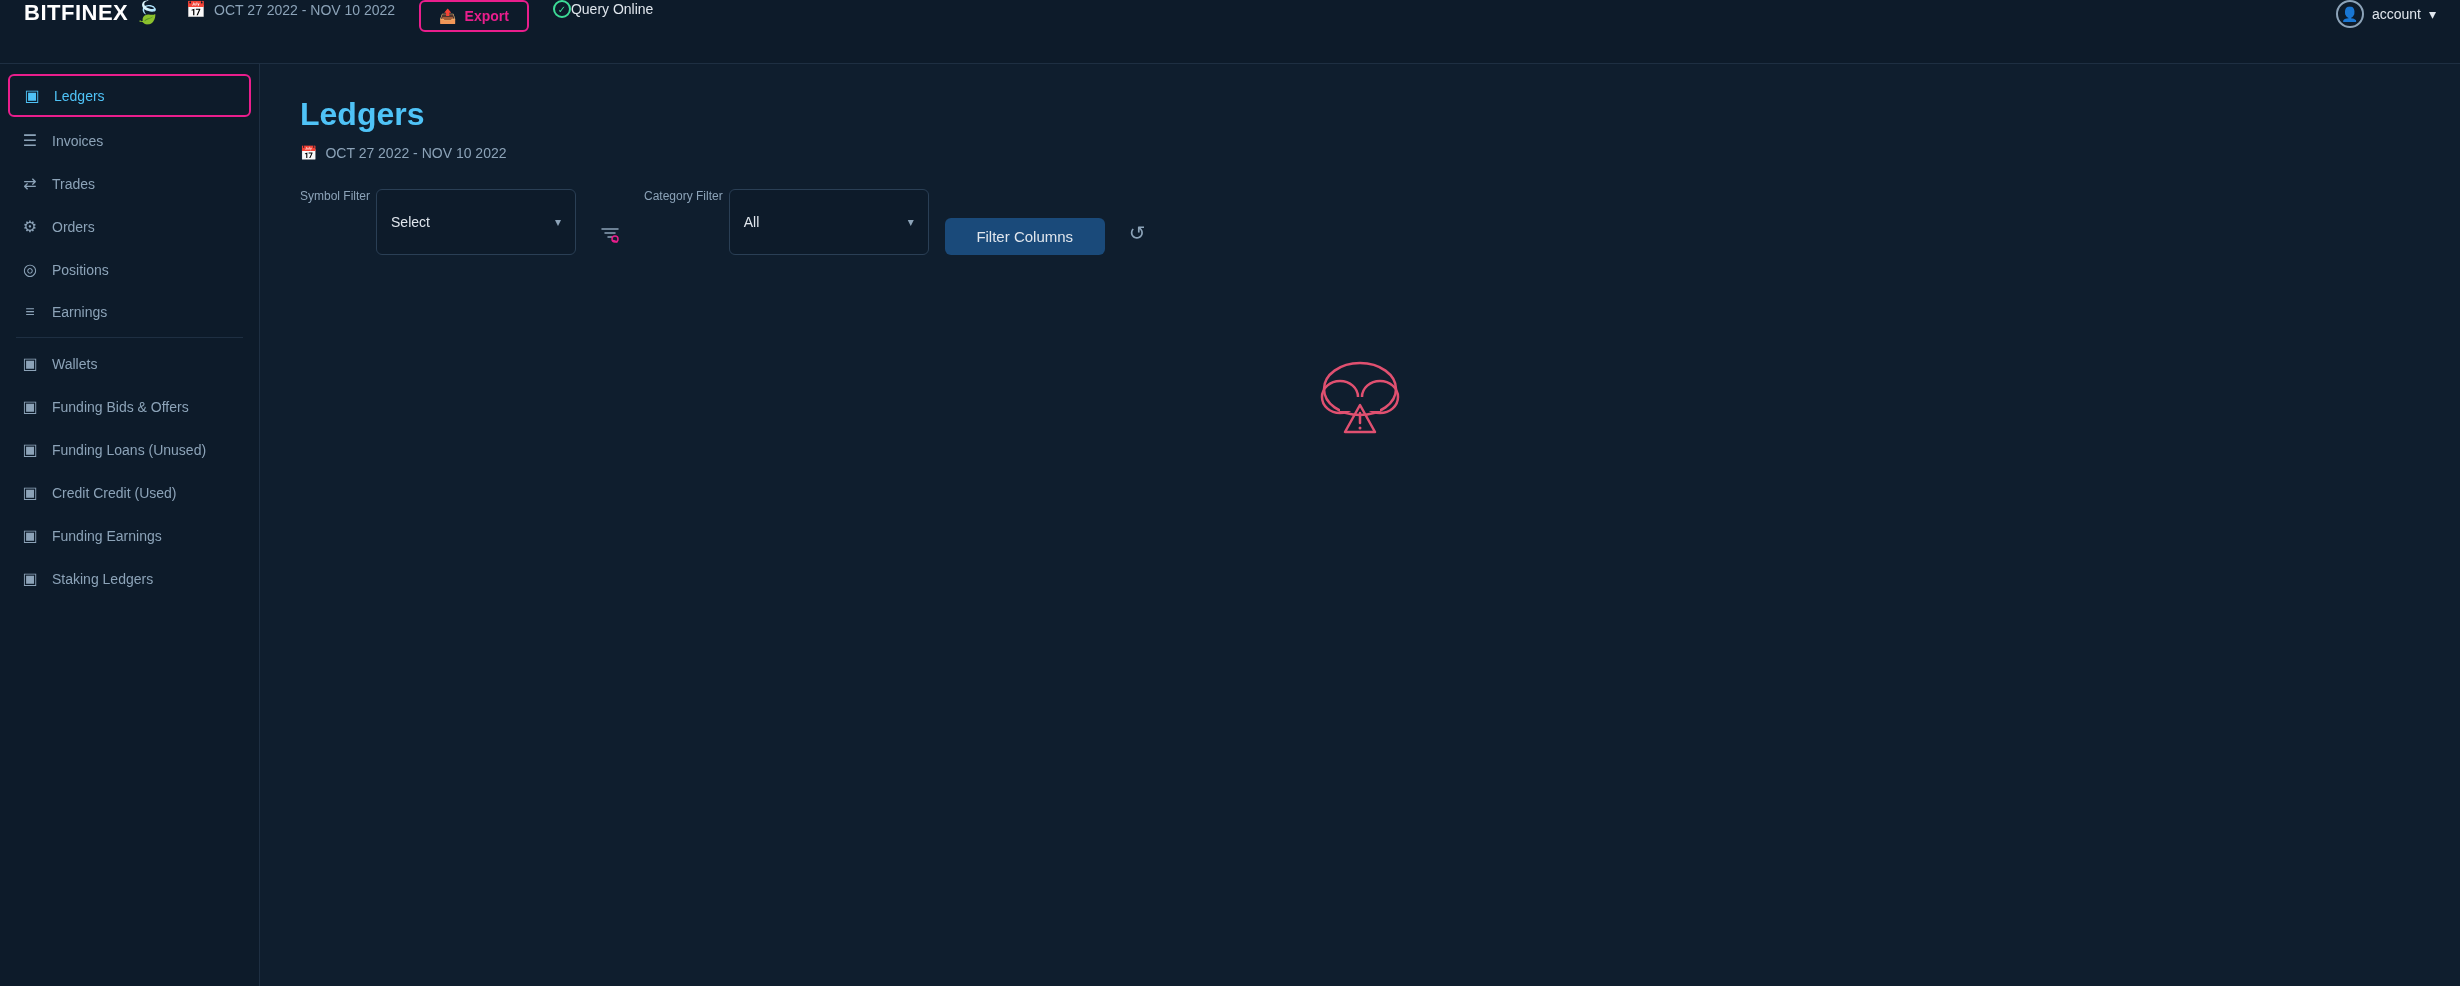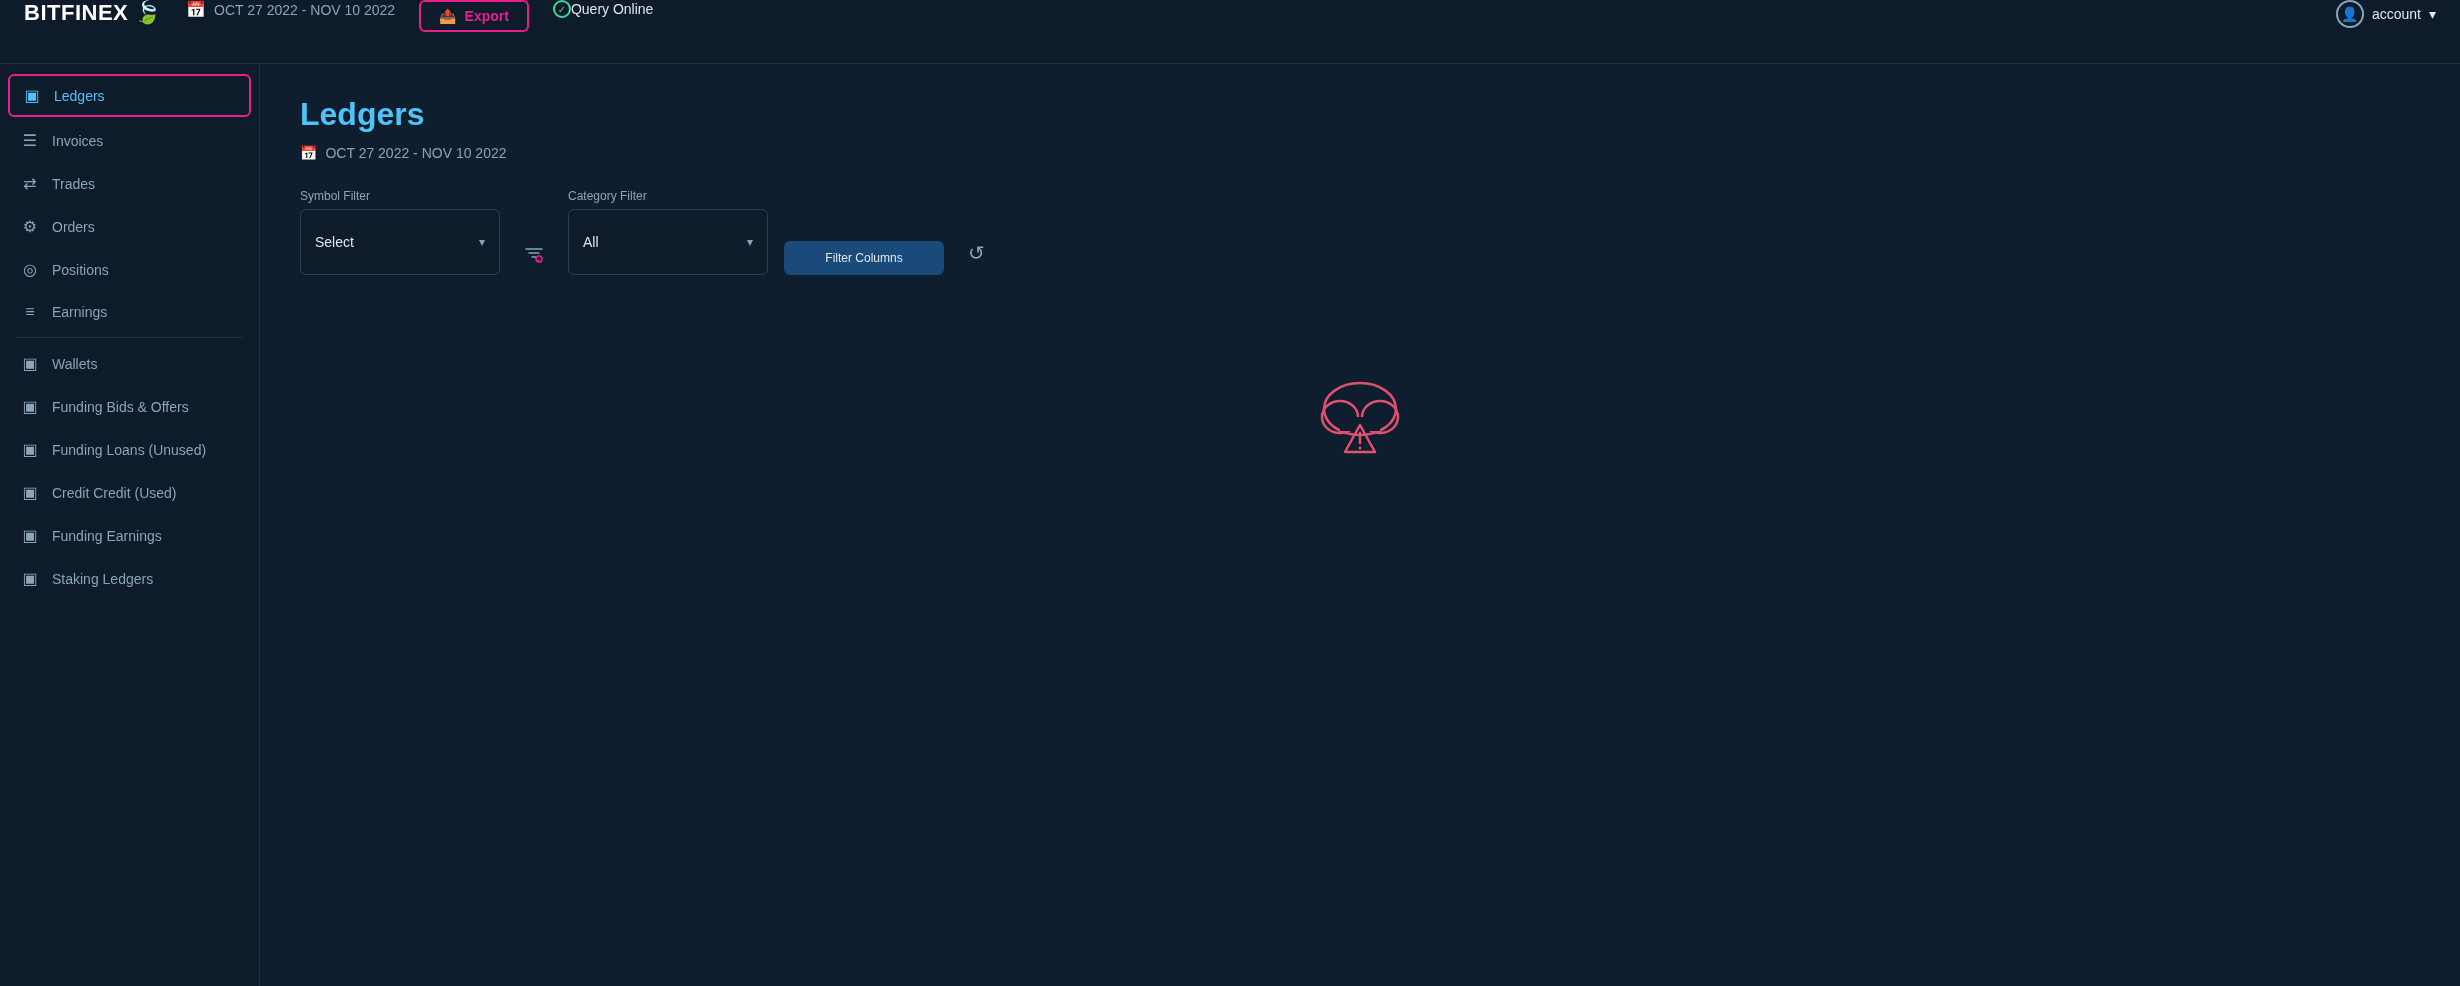--- a/index.html
+++ b/index.html
@@ -171,21 +171,20 @@
     
     .filters-row {
       display: flex;
       align-items: flex-end;
       gap: 16px;
       margin-bottom: 32px;
       flex-wrap: wrap;
     }
     .filter-group {
       display: flex;
-      flex-direction: column;
       gap: 6px;
     }
     .filter-label {
       font-size: 12px;
       color: #8ca3b8;
       font-weight: 500;
     }
     .filter-select {
       display: flex;
       align-items: center;
@@ -209,21 +208,21 @@
       cursor: pointer;
       padding: 10px 8px;
       display: flex;
       align-items: center;
     }
     .filter-columns-btn {
       background: #1a4a7a;
       border: none;
       border-radius: 6px;
       color: #e0e6ed;
-      font-size: 12px;
+      font-size: 15px;
       font-weight: 500;
       padding: 10px 24px;
       cursor: pointer;
       min-width: 160px;
     }
     .refresh-btn {
       background: transparent;
       border: none;
       color: #8ca3b8;
       font-size: 20px;

